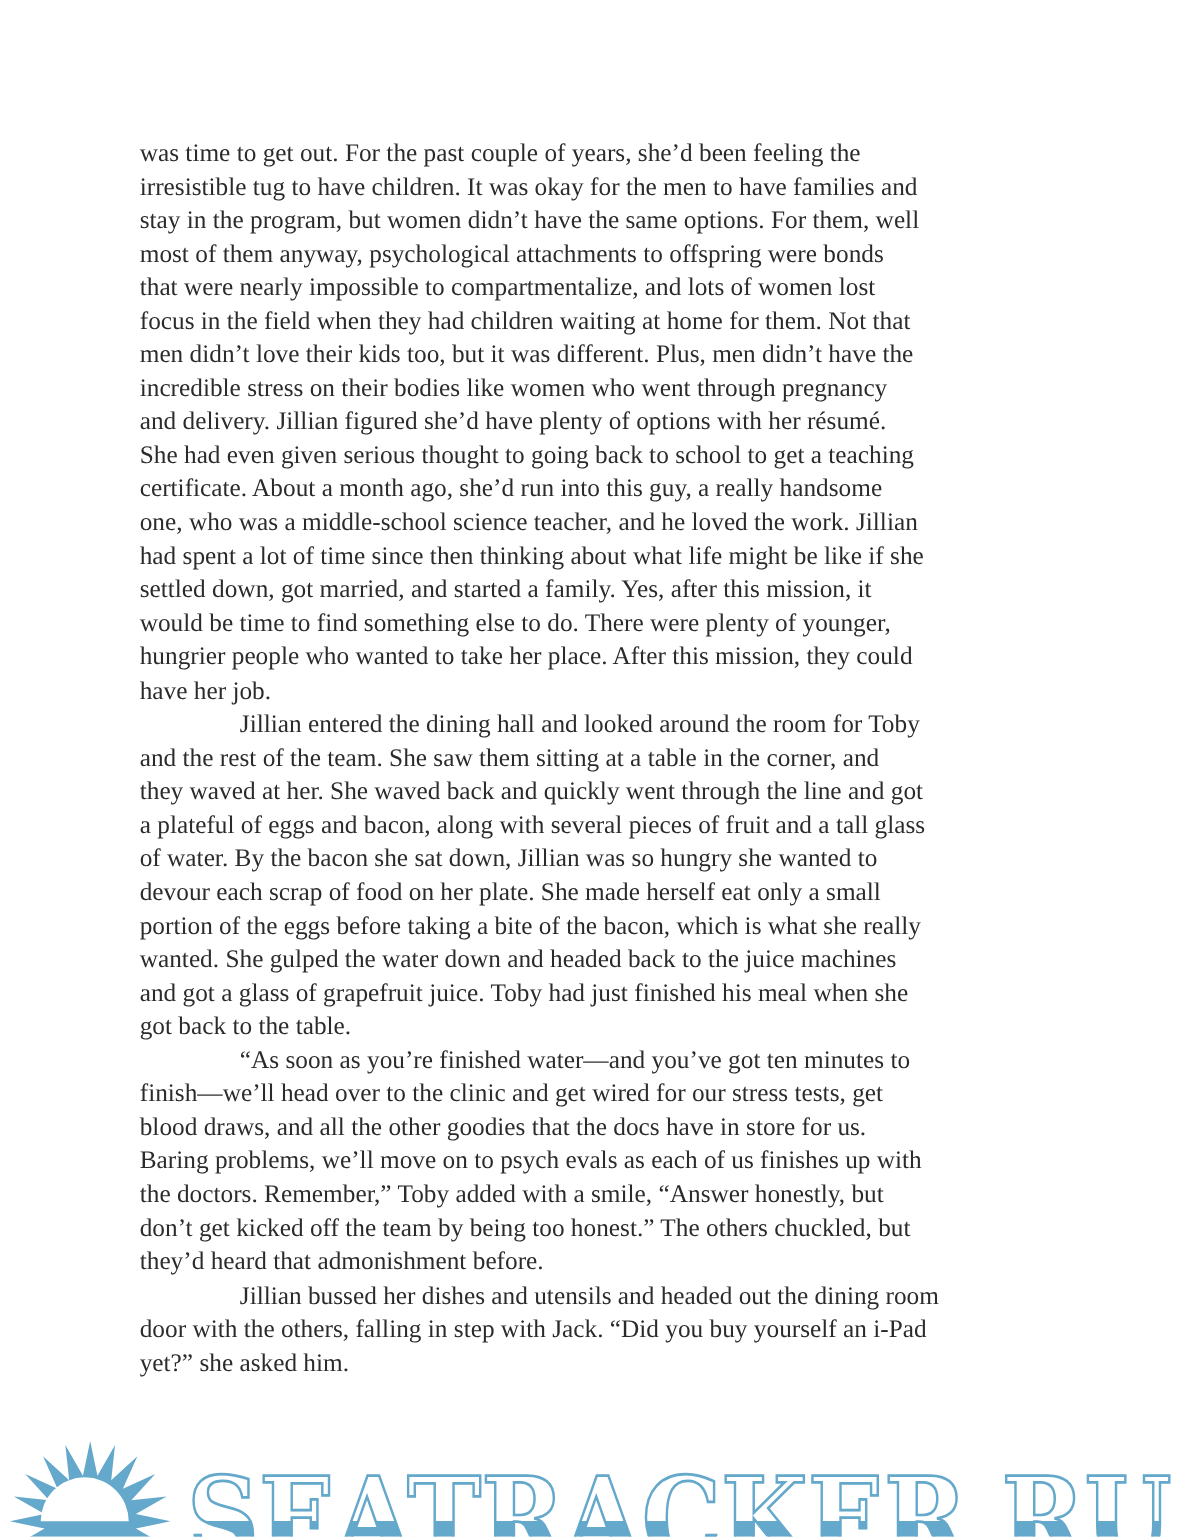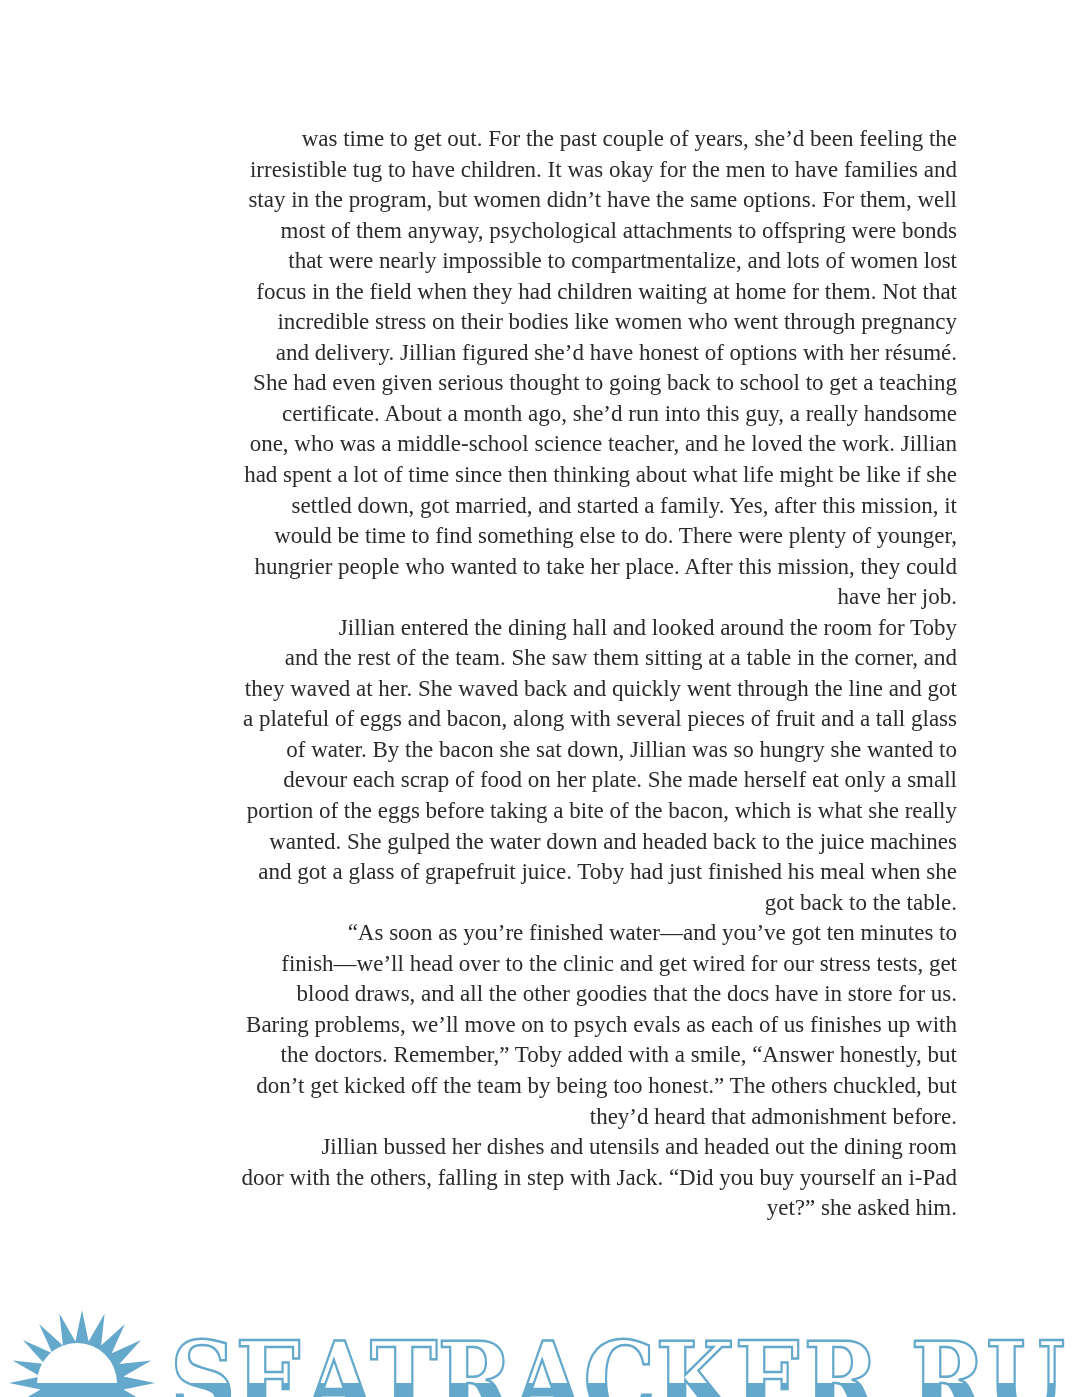--- a/index.html
+++ b/index.html
@@ -14,21 +14,21 @@
   .text-block {
     position: absolute;
     left: 127px;
     top: 124px;
     width: 830px;
     font-size: 23px;
     line-height: 30.55px;
     color: #2b2b2b;
     letter-spacing: 0;
   }
-  .paragraph { margin: 0; text-align: right; }
+  .paragraph { margin: 0; }
   .line { white-space: nowrap; }
   .paragraph.indent .line:first-child { text-indent: 91px; }
   .watermark {
     position: absolute;
     left: 0;
     top: 1305px;
     width: 1080px;
     height: 160px;
   }
   .watermark svg text {
@@ -43,22 +43,23 @@
 <div class="page">
 
   <div class="text-block" id="text-block" style="color: rgb(43, 43, 43);">
       <div class="paragraph">
         <div class="line">was time to get out. For the past couple of years, she’d been feeling the</div>
         <div class="line">irresistible tug to have children. It was okay for the men to have families and</div>
         <div class="line">stay in the program, but women didn’t have the same options. For them, well</div>
         <div class="line">most of them anyway, psychological attachments to offspring were bonds</div>
         <div class="line">that were nearly impossible to compartmentalize, and lots of women lost</div>
         <div class="line">focus in the field when they had children waiting at home for them. Not that</div>
+        <div class="line">men didn’t love their kids too, but it was different. Plus, men didn’t have the</div>
         <div class="line">incredible stress on their bodies like women who went through pregnancy</div>
-        <div class="line">and delivery. Jillian figured she’d have honest of options with her résumé.</div>
+        <div class="line">and delivery. Jillian figured she’d have plenty of options with her résumé.</div>
         <div class="line">She had even given serious thought to going back to school to get a teaching</div>
         <div class="line">certificate. About a month ago, she’d run into this guy, a really handsome</div>
         <div class="line">one, who was a middle-school science teacher, and he loved the work. Jillian</div>
         <div class="line">had spent a lot of time since then thinking about what life might be like if she</div>
         <div class="line">settled down, got married, and started a family. Yes, after this mission, it</div>
         <div class="line">would be time to find something else to do. There were plenty of younger,</div>
         <div class="line">hungrier people who wanted to take her place. After this mission, they could</div>
         <div class="line">have her job.</div>
       </div>
       <div class="paragraph indent">

